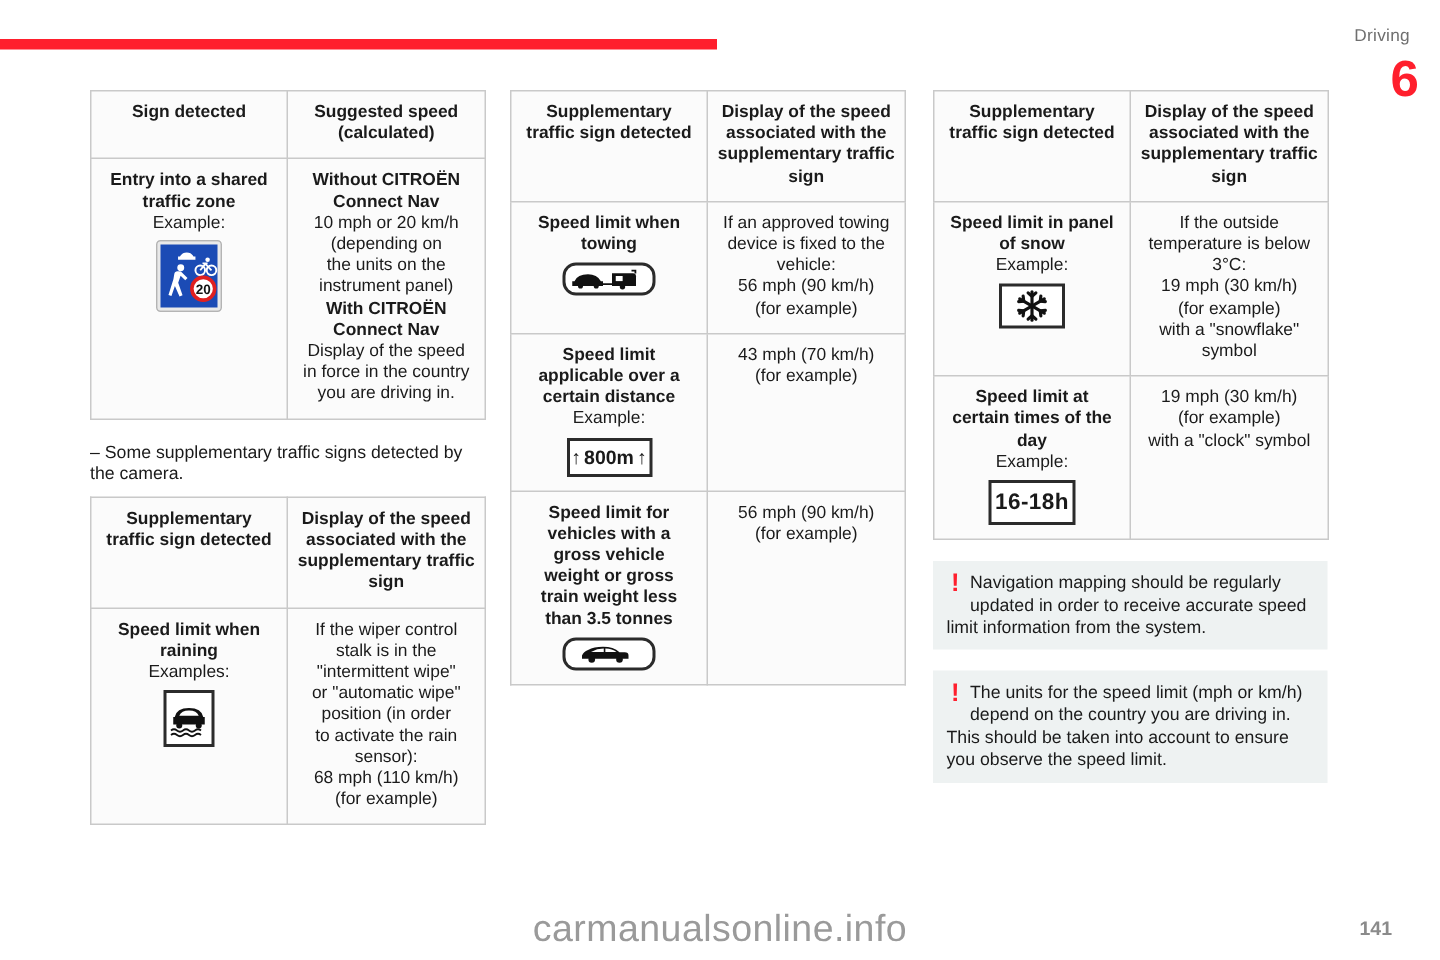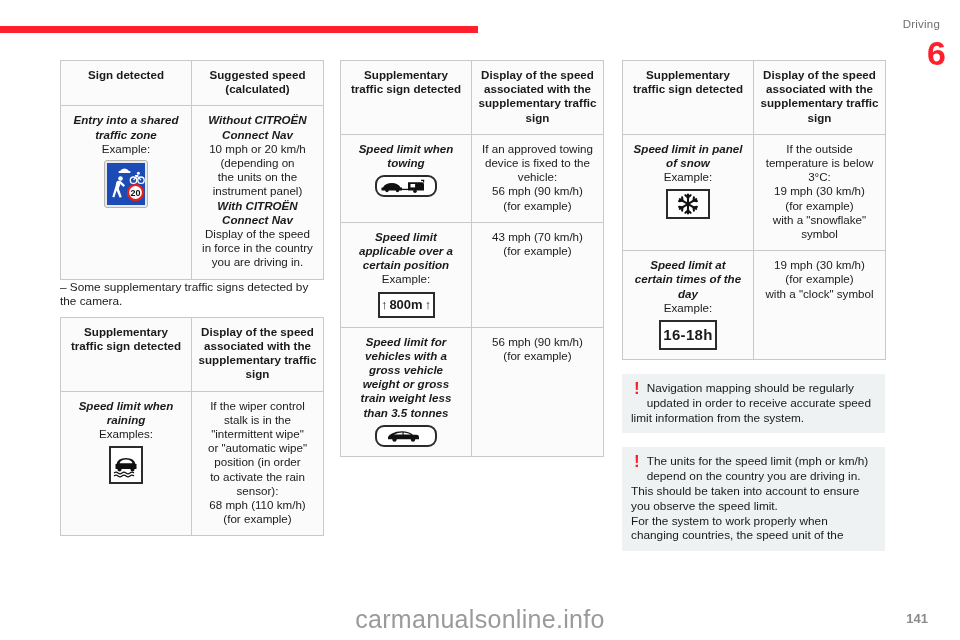--- a/index.html
+++ b/index.html
@@ -48,28 +48,28 @@
     text-align:center;
     font-size:11.6px;
     line-height:14.2px;
     background:#fbfbfb;
   }
   table.sign-table th {
     font-weight:bold;
     font-size:11.6px;
     line-height:14.2px;
   }
-  .cell-bold { font-weight:bold; display:block;font-style:italic; }
+  .cell-bold { font-weight:bold; display:block; }
   .cell-norm { font-weight:normal; display:block; }
   .colw-a { width:131px;border-radius:6px; }
   .colw-b { width:132px; }
 
   .para {
     font-size:11.8px; line-height:14.6px;
-    margin:0 0 8px 0;
+    margin:14px 0 8px 0;
     text-align:left;
     color:#1a1a1a;
   }
 
   
   .note {
     width:263px;
     background:#eef2f2;
     padding:7px 9px 8px 9px;
     font-size:11.8px;
@@ -289,21 +289,21 @@
         <span class="cell-norm">vehicle:</span>
         <span class="cell-norm">56 mph (90 km/h)</span>
         <span class="cell-norm">(for example)</span>
       </td>
     </tr>
 
     <tr>
       <td>
         <span class="cell-bold">Speed limit</span>
         <span class="cell-bold">applicable over a</span>
-        <span class="cell-bold">certain position</span>
+        <span class="cell-bold">certain distance</span>
         <span class="cell-norm">Example:</span>
         <div class="icon-wrap">
           <div class="sign-box sign-800">
             <span class="arrow-row">
               <span>↑</span>
               <span>800m</span>
               <span>↑</span>
             </span>
           </div>
         </div>
@@ -417,18 +417,17 @@
 
   <div class="note">
     <span class="bang">!</span>
     <p>Navigation mapping should be regularly updated in order to receive accurate speed limit information from the system.</p>
   </div>
 
   <div class="note">
     <span class="bang">!</span>
     <p>The units for the speed limit (mph or km/h) depend on the country you are driving in.</p>
     <p>This should be taken into account to ensure you observe the speed limit.</p>
-    <p>For the system to work properly when changing countries, the speed unit of the</p>
   </div>
 </div>
 
 <div class="watermark">carmanualsonline.info</div>
 <div class="page-number">141</div>
 
 </body></html>

